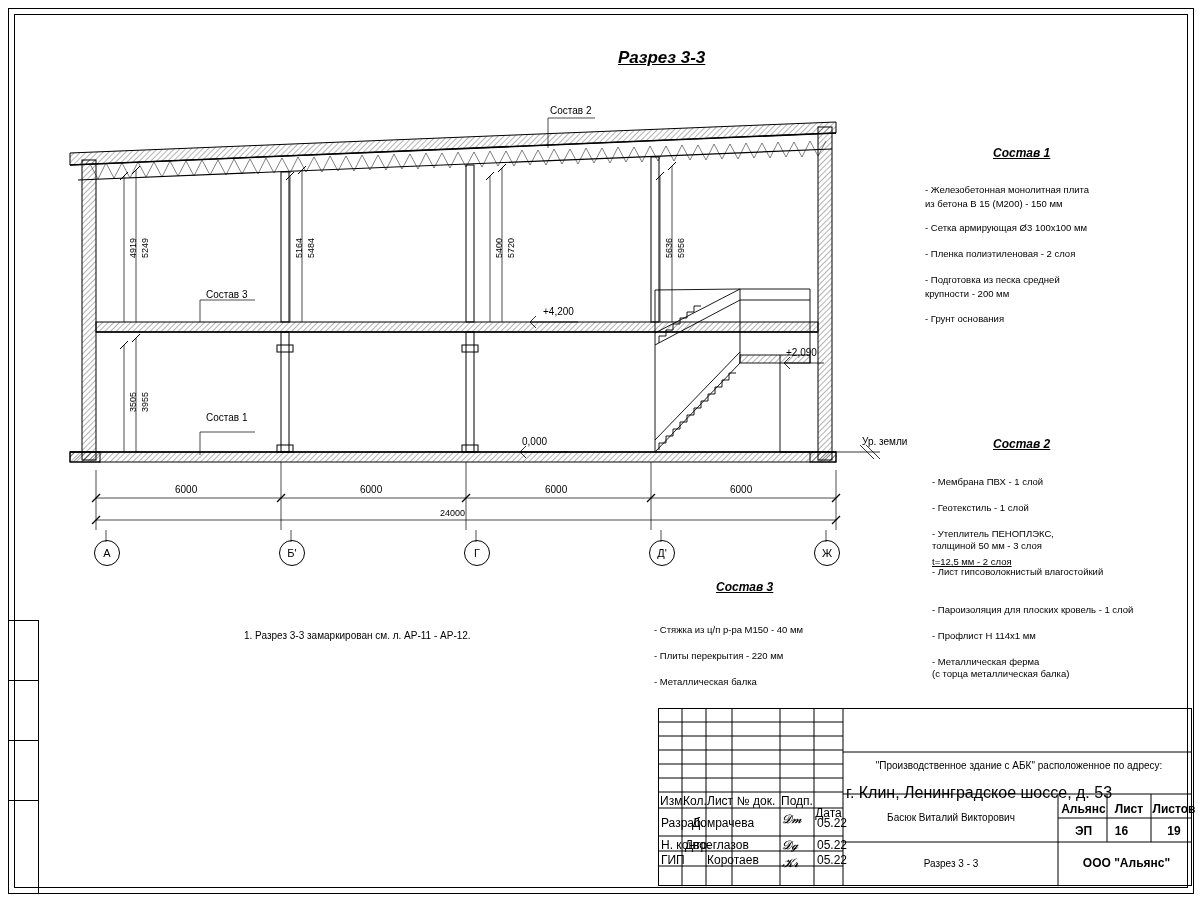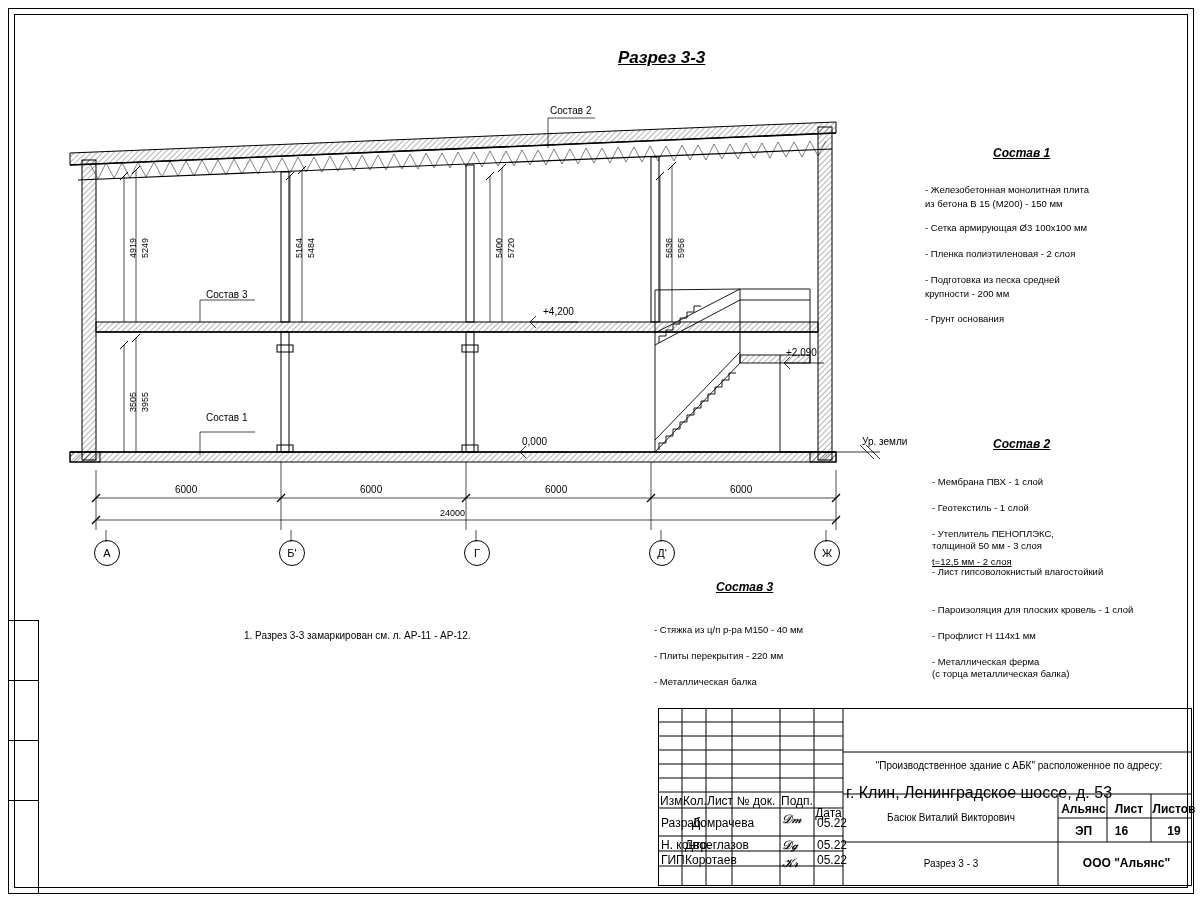--- a/index.html
+++ b/index.html
@@ -420,21 +420,21 @@
     <div class="t lbl8" style="left:34px;top:108px;">Домрачева</div>
     <div class="t lbl8" style="left:159px;top:108px;">05.22</div>
     <div class="t sig" style="left:124px;top:104px;">𝓓𝓶</div>
 
     <div class="t lbl8" style="left:3px;top:130px;">Н. контр.</div>
     <div class="t lbl8" style="left:27px;top:130px;">Двоеглазов</div>
     <div class="t lbl8" style="left:159px;top:130px;">05.22</div>
     <div class="t sig" style="left:124px;top:130px;">𝓓𝓰</div>
 
     <div class="t lbl8" style="left:3px;top:145px;">ГИП</div>
-    <div class="t lbl8" style="left:27px;top:145px;">Коротаев</div>
+    <div class="t lbl8" style="left:27px;top:145px;padding-left:22px;">Коротаев</div>
     <div class="t lbl8" style="left:159px;top:145px;">05.22</div>
     <div class="t sig" style="left:124px;top:148px;">𝓚𝓻</div>
 
     <div class="t lbl9" style="left:188px;top:52px;width:346px;text-align:center;font-size:10px;">"Производственное здание с АБК" расположенное по адресу:</div>
     <div class="t lbl9" style="left:188px;top:76px;width:346px;text-align:left;font-size:16px;">г. Клин, Ленинградское шоссе, д. 53</div>
 
     <div class="t lbl9" style="left:188px;top:104px;width:210px;text-align:center;font-size:10px;">Басюк Виталий Викторович</div>
     <div class="t lbl9" style="left:188px;top:150px;width:210px;text-align:center;font-size:10px;">Разрез 3 - 3</div>
 
     <div class="t lbl8" style="left:403px;top:94px;width:45px;text-align:center;font-weight:bold;">Альянс</div>

